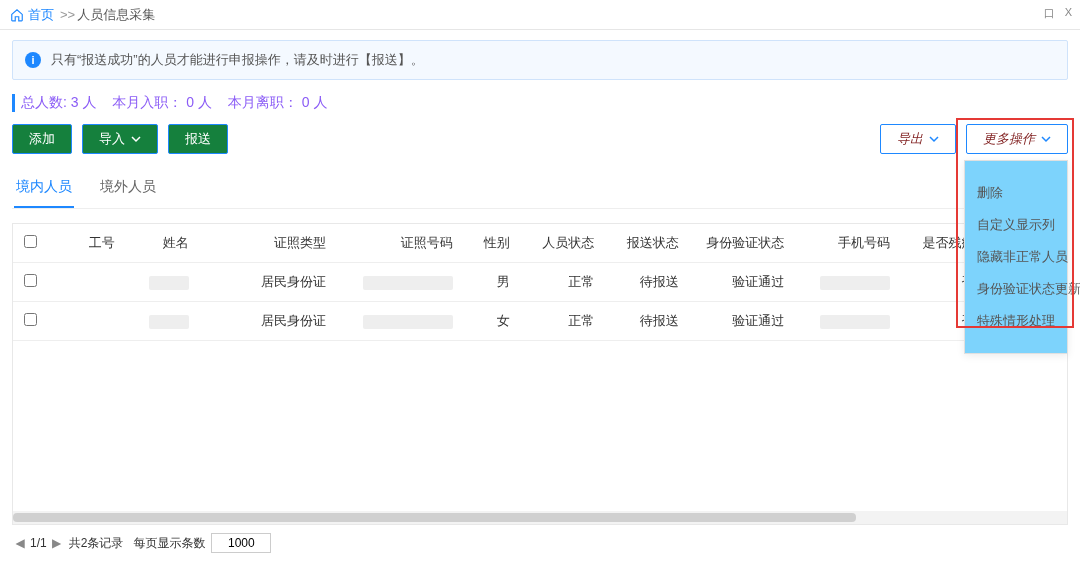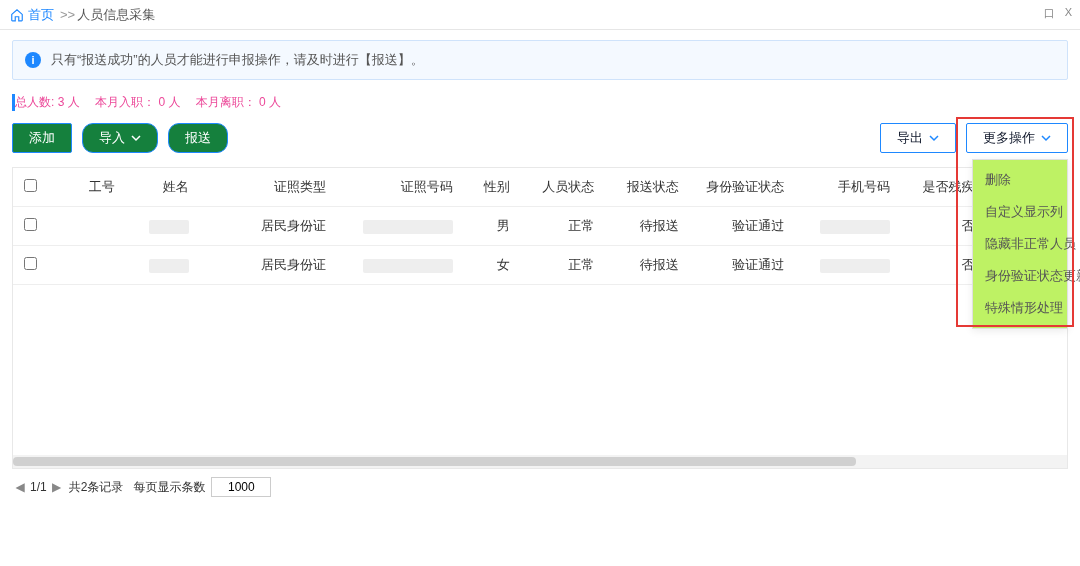--- a/index.html
+++ b/index.html
@@ -47,23 +47,24 @@
   .info-banner .info-icon {
     width: 16px; height: 16px; border-radius: 50%;
     background: #1e88ff; color: #fff; display: inline-flex;
     align-items: center; justify-content: center; font-size: 11px; font-weight: bold;
     flex: 0 0 auto;
   }
 
   
   .stats-row {
     margin-top: 14px;
+    padding-left: 6px;
     border-left: 3px solid #1e88ff;
-    color: #ec4899;
-    font-size: 12px;
+    color: #8b5cf6;
+    font-size: 14px;
   }
   .stats-row .divider { color: #999; margin: 0 6px; }
 
   .actions-row {
     margin-top: 12px;
     display: flex;
     align-items: center;
   }
   .btn {
     display: inline-flex;
@@ -71,22 +72,22 @@
     justify-content: center;
     height: 30px;
     padding: 0 16px;
     border-radius: 2px;
     font-size: 13px;
     cursor: pointer;
     user-select: none;
     border: 1px solid transparent;
   }
   .btn-primary { background: #15803d; color: #fff; border-color: #1e88ff; }
-  .btn-outline { background: #fff; color: #0f172a; border-color: #1e88ff; }
-  .btn + .btn { margin-left: 10px; border-radius: 11px; }
+  .btn-outline { background: #fff; color: #7f1d1d; border-color: #1e88ff; font-style: italic; }
+  .btn + .btn { margin-left: 10px; }
   .btn .chevron { margin-left: 6px; }
   .spacer { flex: 1 1 auto; }
 
   .more-ops-wrap {
     position: relative;
     display: inline-block;
     margin-left: 10px;
   }
 
   
@@ -98,26 +99,26 @@
     height: 210px;
     border: 2px solid #e53935;
     pointer-events: none;
     z-index: 50;
   }
 
   .dropdown-menu {
     position: absolute;
     top: 36px;
     right: 0;
-    width: 96px;
-    background: #bef264;
+    width: 104px;
+    background: #7dd3fc;
     border: 1px solid #e0e0e0;
     box-shadow: 0 2px 8px rgba(0,0,0,0.08);
     z-index: 40;
-    padding: 4px 0;
+    padding: 16px 0;
   }
   .dropdown-menu .menu-item {
     padding: 7px 12px;
     font-size: 13px;
     color: #555;
     cursor: pointer;
     white-space: nowrap;
   }
 
   
@@ -298,20 +299,28 @@
         <div class="menu-item">删除</div>
         <div class="menu-item">自定义显示列</div>
         <div class="menu-item">隐藏非正常人员</div>
         <div class="menu-item">身份验证状态更新</div>
         <div class="menu-item">特殊情形处理</div>
       </div>
       <div class="highlight-box"></div>
     </div>
   </div>
 
+  <div class="tabs">
+    <div class="tab active">
+      <span>境内人员</span>
+    </div>
+    <div class="tab">
+      <span>境外人员</span>
+    </div>
+  </div>
 
   <div class="table-wrap">
     <table>
       <colgroup>
         <col style="width:34px">
           <col style="width:70px">
           <col style="width:70px">
         <col style="width:130px">
           <col style="width:120px">
           <col style="width:54px">

